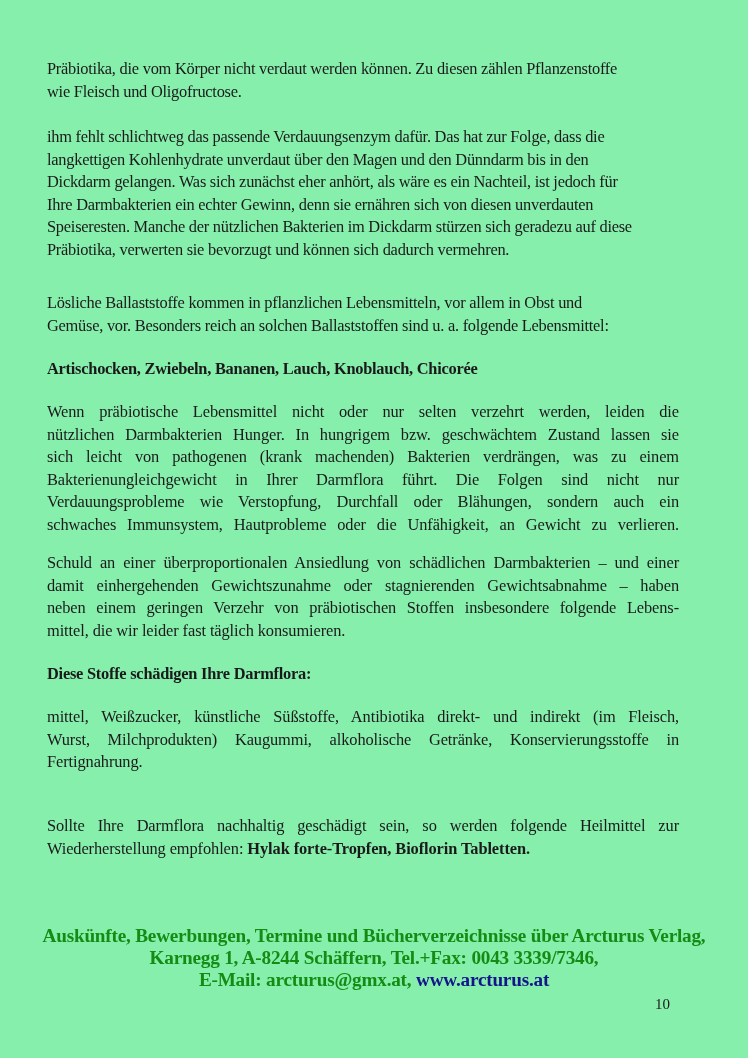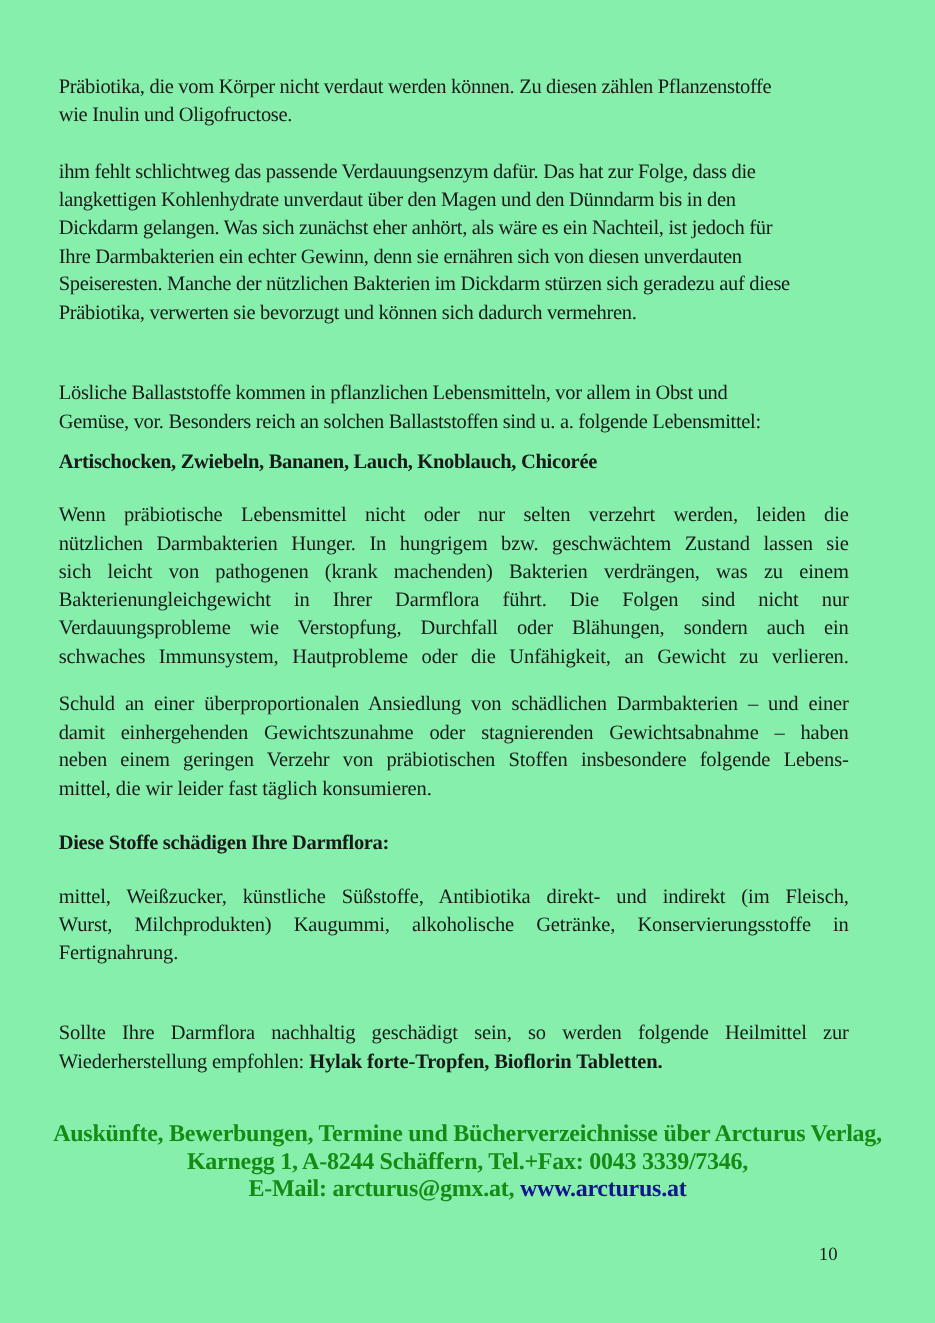--- a/index.html
+++ b/index.html
@@ -48,20 +48,21 @@
       position: absolute;
       left: 0;
       width: 748px;
       text-align: center;
       font-family: "Liberation Serif", "DejaVu Serif", serif;
       font-weight: bold;
       font-size: 19.2px;
       line-height: 22px;
       color: #148c14;
       letter-spacing: -0.2px;
+      margin-top: 28px;
     }
     .footer a {
     }
     .footer .mail-link {
       color: #148c14;
     }
     .footer .web-link {
       color: #14148c;
     }
     .page-number {
@@ -73,33 +74,33 @@
       color: #1a1a1a;
     }
   </style>
 </head>
 <body>
 
 <div class="page">
 
   <div class="body-text" style="top:58px;">
     <p>Präbiotika, die vom Körper nicht verdaut werden können. Zu diesen zählen Pflanzenstoffe</p>
-    <p>wie Inulin und Oligofructose.</p>
+    <p>wie Fleisch und Oligofructose.</p>
   </div>
 
   <div class="body-text" style="top:126px;">
     <p>ihm fehlt schlichtweg das passende Verdauungsenzym dafür. Das hat zur Folge, dass die</p>
     <p>langkettigen Kohlenhydrate unverdaut über den Magen und den Dünndarm bis in den</p>
     <p>Dickdarm gelangen. Was sich zunächst eher anhört, als wäre es ein Nachteil, ist jedoch für</p>
     <p>Ihre Darmbakterien ein echter Gewinn, denn sie ernähren sich von diesen unverdauten</p>
     <p>Speiseresten. Manche der nützlichen Bakterien im Dickdarm stürzen sich geradezu auf diese</p>
     <p>Präbiotika, verwerten sie bevorzugt und können sich dadurch vermehren.</p>
   </div>
 
-  <div class="body-text" style="top:292px;margin-top:11px;">
+  <div class="body-text" style="top:292px;">
     <p>Lösliche Ballaststoffe kommen in pflanzlichen Lebensmitteln, vor allem in Obst und</p>
     <p>Gemüse, vor. Besonders reich an solchen Ballaststoffen sind u. a. folgende Lebensmittel:</p>
   </div>
 
   <div class="body-text bold" style="top:358px;">
     <p>Artischocken, Zwiebeln, Bananen, Lauch, Knoblauch, Chicorée</p>
   </div>
 
   <div class="body-text justify" style="top:401px;">
     <p style="text-align-last: justify;">Wenn präbiotische Lebensmittel nicht oder nur selten verzehrt werden, leiden die</p>

